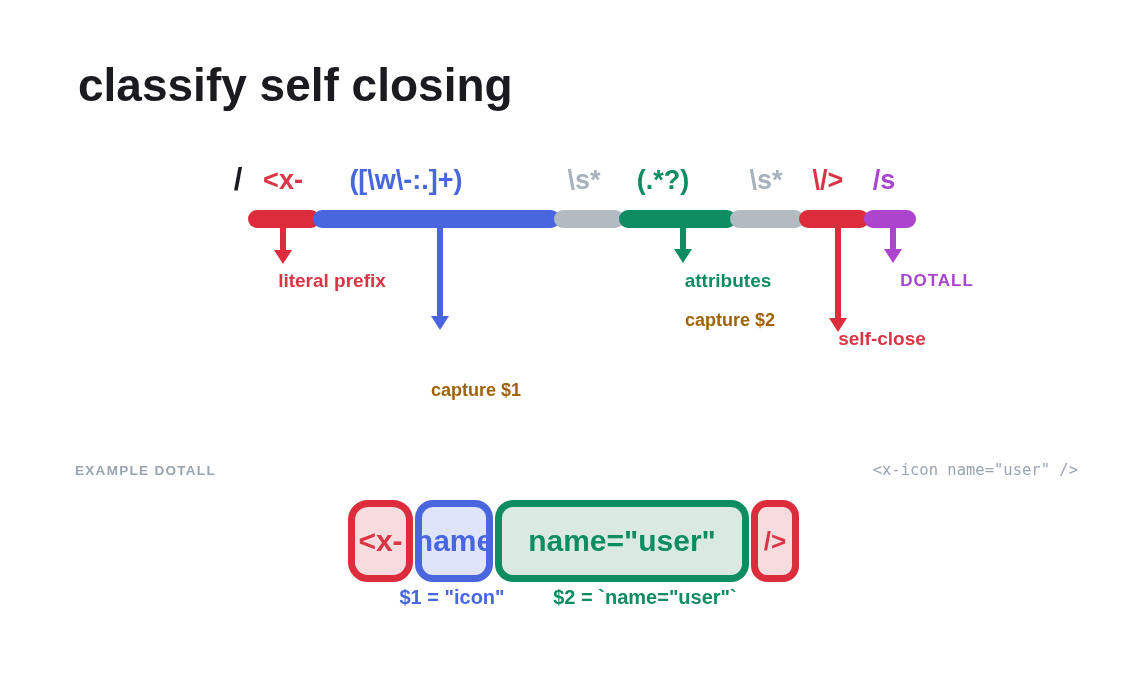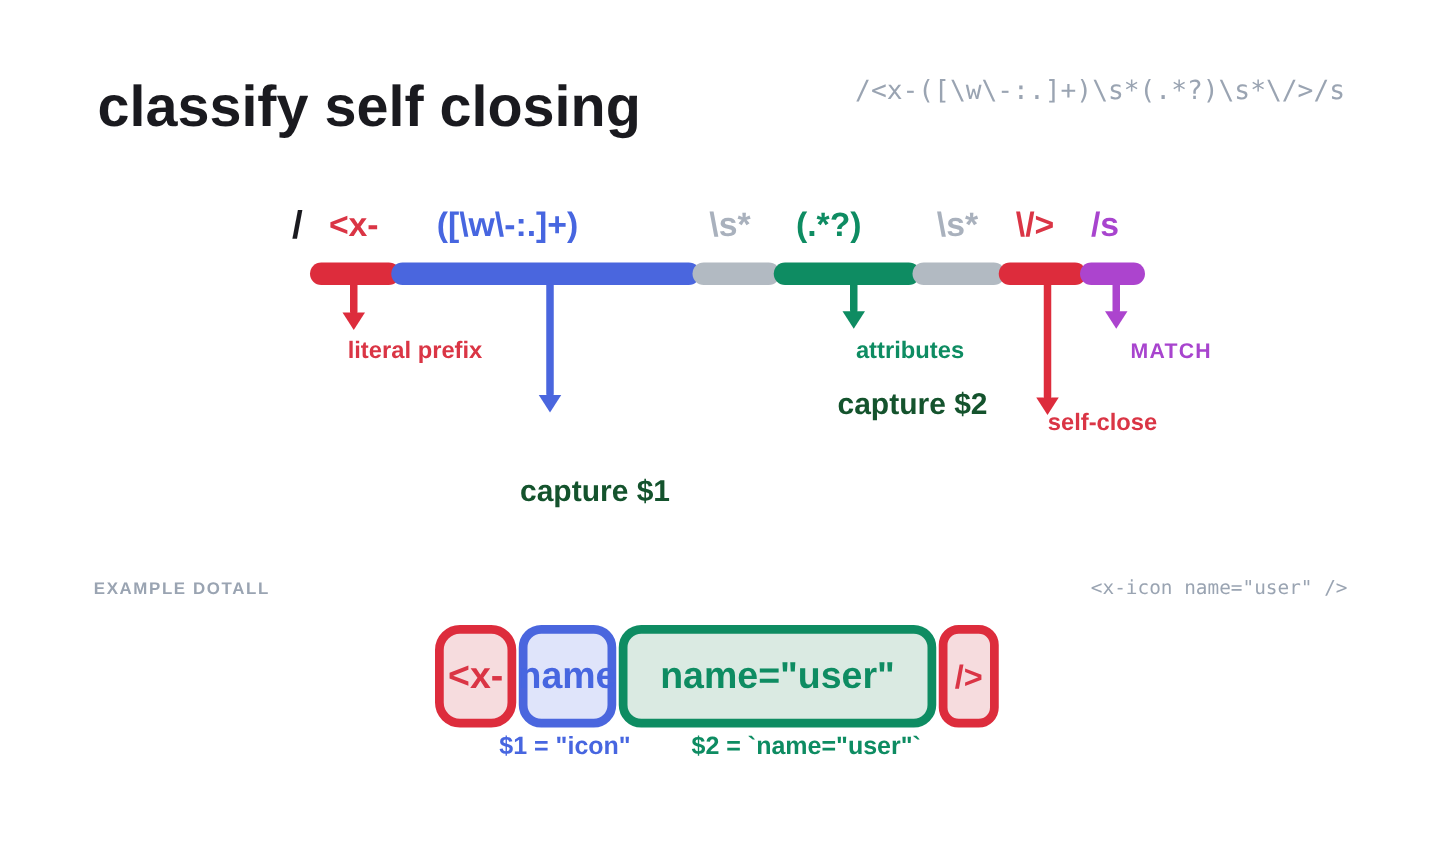--- a/index.html
+++ b/index.html
@@ -62,21 +62,21 @@
     width: 0; height: 0;
     border-left: 9px solid transparent;
     border-right: 9px solid transparent;
     border-top: 14px solid var(--c);
   }
 
   .note {
     position: absolute; transform: translateX(-50%);
     font-size: 19px; font-weight: 800; white-space: nowrap; margin-left: 44px;
   }
-  .note-sub { font-size: 24px; font-weight: 700; color: #14532d; }
+  .note-sub { font-size: 18px; font-weight: 700; color: #a16207; }
   .note-caps { font-size: 17px; letter-spacing: 1px; }
 
   
   .example-heading {
     position: absolute; left: 75px; top: 463px;
     font-size: 13.5px; font-weight: 800; color: #9aa4b2;
     letter-spacing: 1.3px;
   }
   .example-code {
     position: absolute; right: 70px; top: 461px;
@@ -99,21 +99,20 @@
     position: absolute; top: 586px; transform: translateX(-50%);
     font-size: 20px; font-weight: 800; white-space: pre;
   }
 </style>
 </head>
 <body>
 
 <div class="canvas">
 
   <h1 class="title">classify self closing</h1>
-  <div class="full-regex">/&lt;x-([\w\-:.]+)\s*(.*?)\s*\/&gt;/s</div>
 
   <div>
     <span class="tok tok-delim c-ink" style="left:238px">/</span>
     <span class="tok c-red" style="left:283px">&lt;x-</span>
     <span class="tok c-blue" style="left:406px">([\w\-:.]+)</span>
     <span class="tok c-gray" style="left:584px">\s*</span>
     <span class="tok c-green" style="left:663px">(.*?)</span>
     <span class="tok c-gray" style="left:766px">\s*</span>
     <span class="tok c-red" style="left:828px">\/&gt;</span>
     <span class="tok c-purple" style="left:884px">/s</span>
@@ -148,21 +147,21 @@
   <div class="arrow" style="left:884px;--h:31px;--c:#ac44ce">
       <div class="stem"></div>
       <div class="head"></div>
     </div>
 
   <span class="note c-red" style="left:288px;top:270px">literal prefix</span>
   <span class="note note-sub" style="left:432px;top:380px">capture $1</span>
   <span class="note c-green" style="left:684px;top:270px">attributes</span>
   <span class="note note-sub" style="left:686px;top:310px">capture $2</span>
   <span class="note c-red" style="left:838px;top:328px">self-close</span>
-  <span class="note note-caps c-purple" style="left:893px;top:271px">MATCH</span>
+  <span class="note note-caps c-purple" style="left:893px;top:271px">DOTALL</span>
 
   <div class="example-heading">EXAMPLE DOTALL</div>
   <div class="example-code">&lt;x-icon name="user" /&gt;</div>
 
   <div>
     <div class="mbox mbox-red" style="left:348px;width:65px;border-radius:20px">
       <span>&lt;x-</span>
     </div>
     <div class="mbox mbox-blue" style="left:415px;width:78px">
       <span>name</span>

